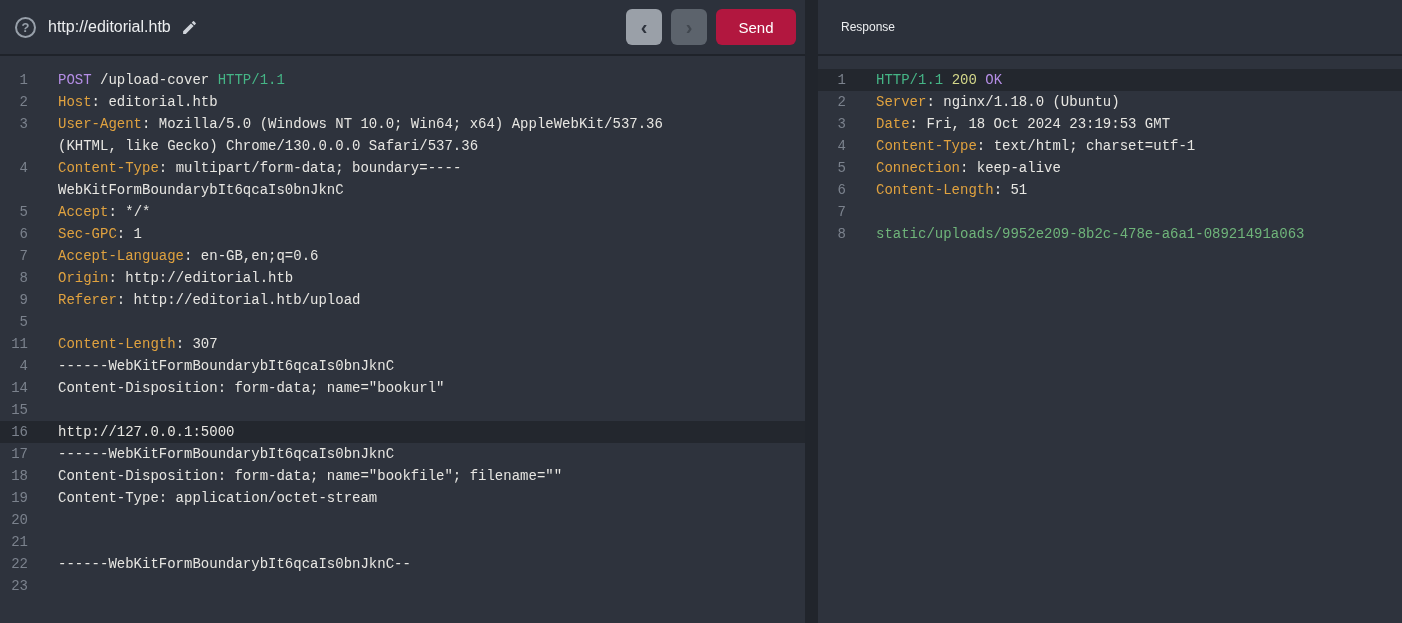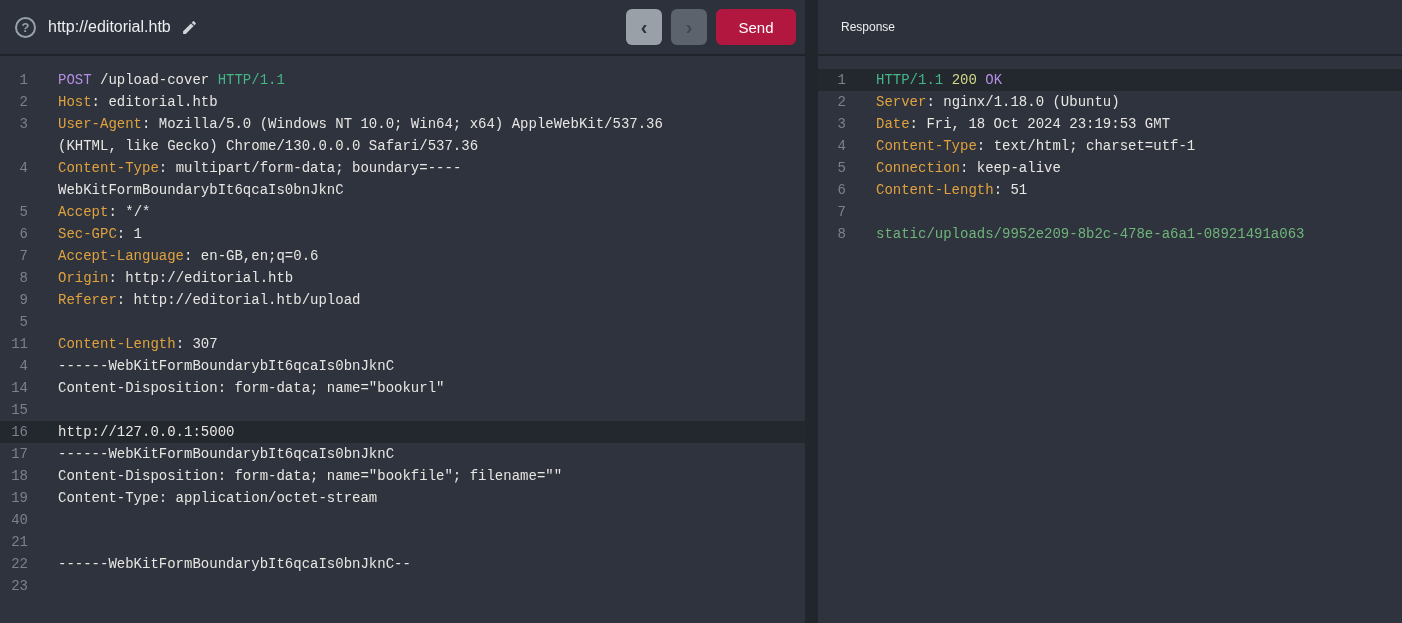--- a/index.html
+++ b/index.html
@@ -77,21 +77,21 @@
         <div class="ed-row"><span class="ln">9</span><span class="code"><span class="tk-h">Referer</span><span class="tk-t">: http://editorial.htb/upload</span></span></div>
         <div class="ed-row"><span class="ln">5</span></div>
         <div class="ed-row"><span class="ln">11</span><span class="code"><span class="tk-h">Content-Length</span><span class="tk-t">: 307</span></span></div>
         <div class="ed-row"><span class="ln">4</span><span class="code"><span class="tk-t">------WebKitFormBoundarybIt6qcaIs0bnJknC</span></span></div>
         <div class="ed-row"><span class="ln">14</span><span class="code"><span class="tk-t">Content-Disposition: form-data; name="bookurl"</span></span></div>
         <div class="ed-row"><span class="ln">15</span><span class="code"></span></div>
         <div class="ed-row hl"><span class="ln">16</span><span class="code"><span class="tk-t">http://127.0.0.1:5000</span></span></div>
         <div class="ed-row"><span class="ln">17</span><span class="code"><span class="tk-t">------WebKitFormBoundarybIt6qcaIs0bnJknC</span></span></div>
         <div class="ed-row"><span class="ln">18</span><span class="code"><span class="tk-t">Content-Disposition: form-data; name="bookfile"; filename=""</span></span></div>
         <div class="ed-row"><span class="ln">19</span><span class="code"><span class="tk-t">Content-Type: application/octet-stream</span></span></div>
-        <div class="ed-row"><span class="ln">40</span><span class="code"></span></div>
+        <div class="ed-row"><span class="ln">20</span><span class="code"></span></div>
         <div class="ed-row"><span class="ln">21</span><span class="code"></span></div>
         <div class="ed-row"><span class="ln">22</span><span class="code"><span class="tk-t">------WebKitFormBoundarybIt6qcaIs0bnJknC--</span></span></div>
         <div class="ed-row"><span class="ln">23</span><span class="code"></span></div>
       </div>
   </section>
 
   <section class="panel right">
     <header class="topbar">
       <span class="resp-title">Response</span>
     </header>

